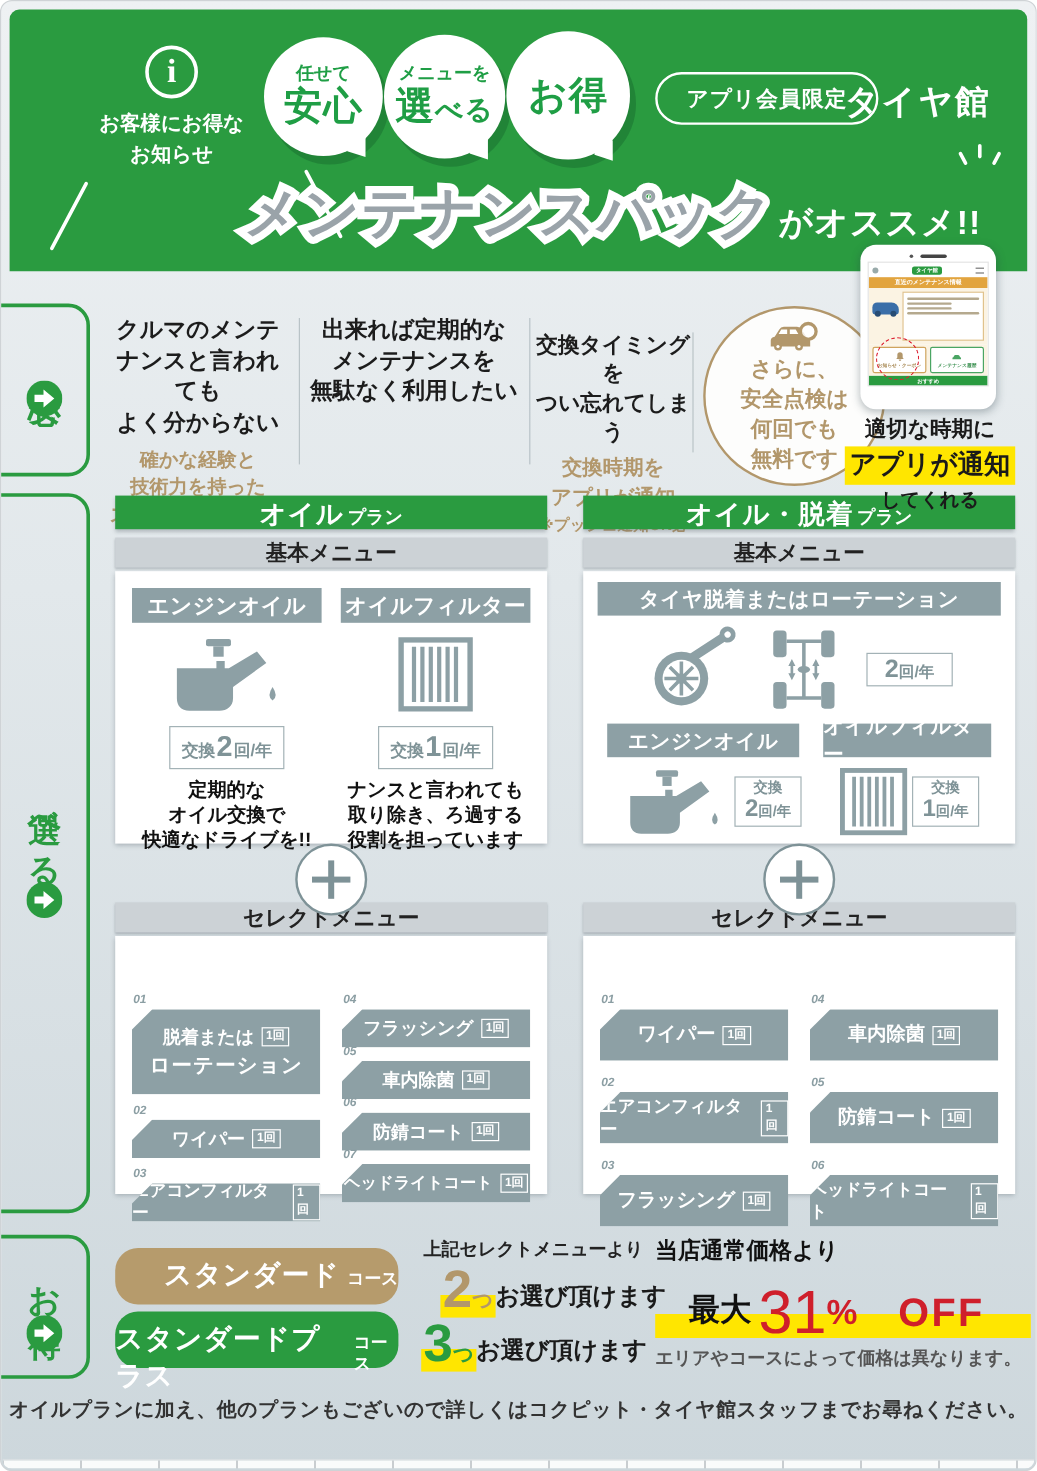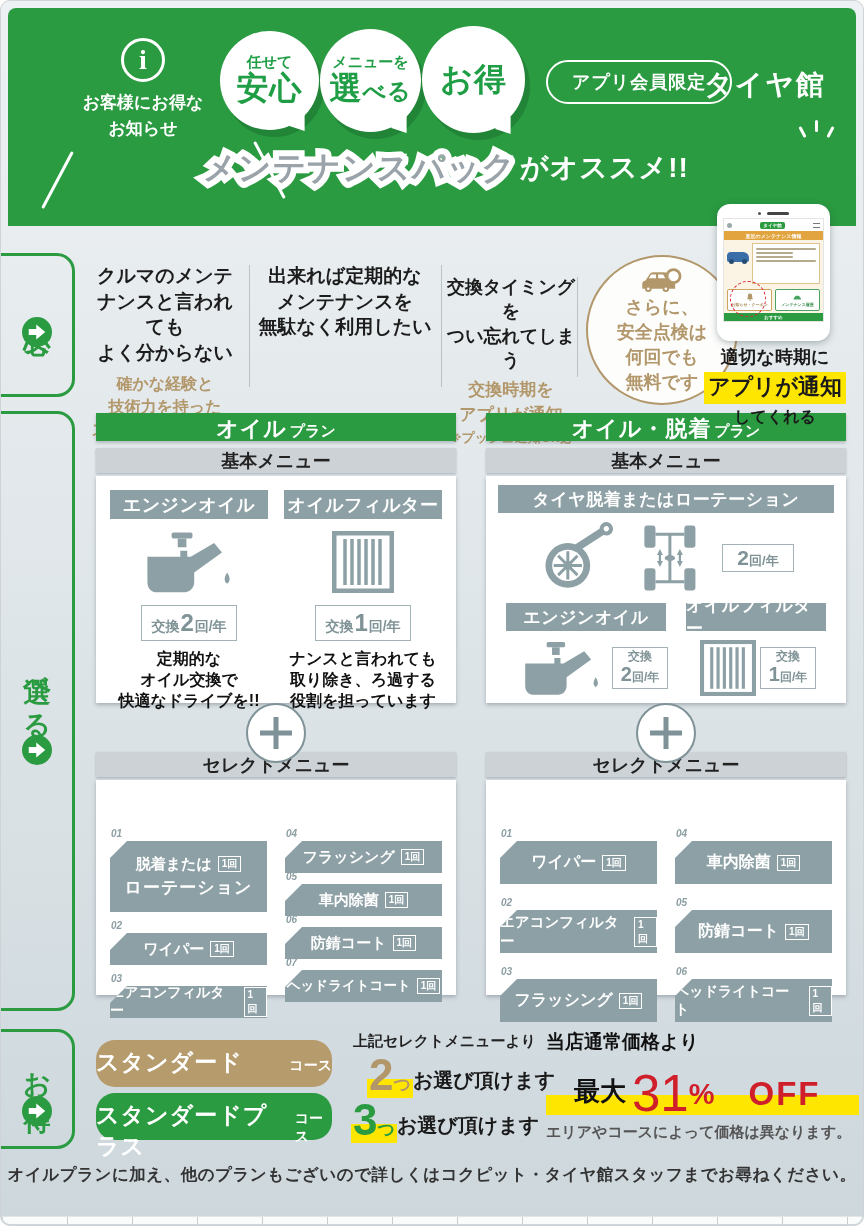--- a/index.html
+++ b/index.html
@@ -19,21 +19,21 @@
   .bubble .tail{position:absolute;bottom:2px;right:14px;width:16px;height:16px;background:#fff;transform:rotate(18deg) skew(18deg);}
   .bubble .t{font-size:15px;font-weight:bold;line-height:1.1;}
   .bubble .m{font-size:32px;font-weight:bold;line-height:1.15;letter-spacing:1px;}
   .bubble .m small{font-size:23px;}
   .b1{left:212px;top:23px;width:99px;height:99px;}
   .b2{left:312px;top:21px;width:101px;height:103px;}
   .b3{left:414px;top:18px;width:103px;height:107px;}
   .app-badge{position:absolute;left:538px;top:52px;height:44px;padding:0 24px;border:2.5px solid #fff;border-radius:24px;display:flex;align-items:center;color:#fff;font-size:18px;font-weight:bold;letter-spacing:1px;}
   .brand{position:absolute;left:696px;top:58px;color:#fff;font-size:28px;font-weight:bold;letter-spacing:2px;}
   .title-row{position:absolute;left:195px;top:138px;display:flex;align-items:flex-end;gap:4px;white-space:nowrap;}
-  .big-title{position:relative;z-index:0;font-size:33px;font-weight:bold;color:#9aa3a9;letter-spacing:1px;}
+  .big-title{position:relative;z-index:0;font-size:47px;font-weight:bold;color:#9aa3a9;letter-spacing:1px;}
   .big-title::before{content:attr(data-text);position:absolute;left:0;top:0;z-index:-1;-webkit-text-stroke:12px #fff;letter-spacing:1px;}
   .title-suffix{position:relative;z-index:0;font-size:28px;font-weight:bold;color:#fff;padding-bottom:4px;letter-spacing:1px;}
   .spark{position:absolute;width:3px;height:12px;background:#fff;border-radius:2px;}
   .sp1{left:598px;top:-20px;transform:rotate(-28deg);}
   .sp2{left:612px;top:-26px;}
   .sp3{left:626px;top:-20px;transform:rotate(28deg);}
   
   .side-tab{position:absolute;left:-30px;width:104px;border:3px solid #2a9b40;border-radius:18px;display:flex;flex-direction:column;align-items:center;justify-content:center;gap:10px;}
   .side-tab .inner{position:relative;left:14px;display:flex;flex-direction:column;align-items:center;gap:8px;}
   .tab-label{writing-mode:vertical-rl;text-orientation:upright;color:#2a9b40;font-size:27px;font-weight:bold;letter-spacing:3px;}
@@ -120,21 +120,21 @@
   .chip-wrap{position:relative;padding-top:11px;}
   .chip-num{position:absolute;top:-2px;left:1px;font-size:10px;font-weight:bold;font-style:italic;color:#8b9ea3;}
   .chip{background:#8da0a5;color:#fff;display:flex;align-items:center;justify-content:center;gap:6px;font-size:15px;font-weight:bold;clip-path:polygon(17px 0,100% 0,100% 100%,0 100%,0 17px);}
   .chip.h32{height:32px;} .chip.h42{height:43px;font-size:16px;}
   .chip.tall{height:71px;flex-direction:column;gap:2px;}
   .chip.tall .row{display:flex;align-items:center;gap:6px;font-size:15px;}
   .chip.tall .l2{font-size:17px;letter-spacing:1px;}
   .badge{border:1px solid #fff;font-size:10px;font-weight:bold;padding:0 3px;line-height:14px;}
   .gap10{margin-top:10px;} .gap15{margin-top:15px;}
   
-  .course-btn{position:absolute;left:95px;width:236px;height:47px;border-radius:19px;display:flex;align-items:baseline;justify-content:space-between;gap:6px;color:#fff;padding-top:7px;}
+  .course-btn{position:absolute;left:95px;width:236px;height:47px;border-radius:19px;display:flex;align-items:baseline;justify-content:flex-end;gap:6px;color:#fff;padding-top:7px;}
   .course1{top:1039px;background:#b69b6c;}
   .course2{top:1092px;background:#2a9b40;}
   .course-btn .cn{font-size:23px;font-weight:bold;letter-spacing:1px;}
   .course-btn .cs{font-size:14px;font-weight:bold;}
   .pick-note{position:absolute;left:352px;top:1031px;font-size:15px;font-weight:bold;color:#222;}
   .pick-line{position:absolute;left:350px;display:flex;align-items:flex-end;}
   .pl1{top:1053px;margin-left:16px;} .pl2{top:1098px;}
   .pick-num-wrap{display:inline-block;background:linear-gradient(180deg,transparent 57%,#ffe600 57%);padding:0 2px 2px;line-height:1;}
   .pick-num{font-size:44px;font-weight:bold;line-height:.95;}
   .tan{color:#b2976b;} .grn{color:#2a9b40;}

